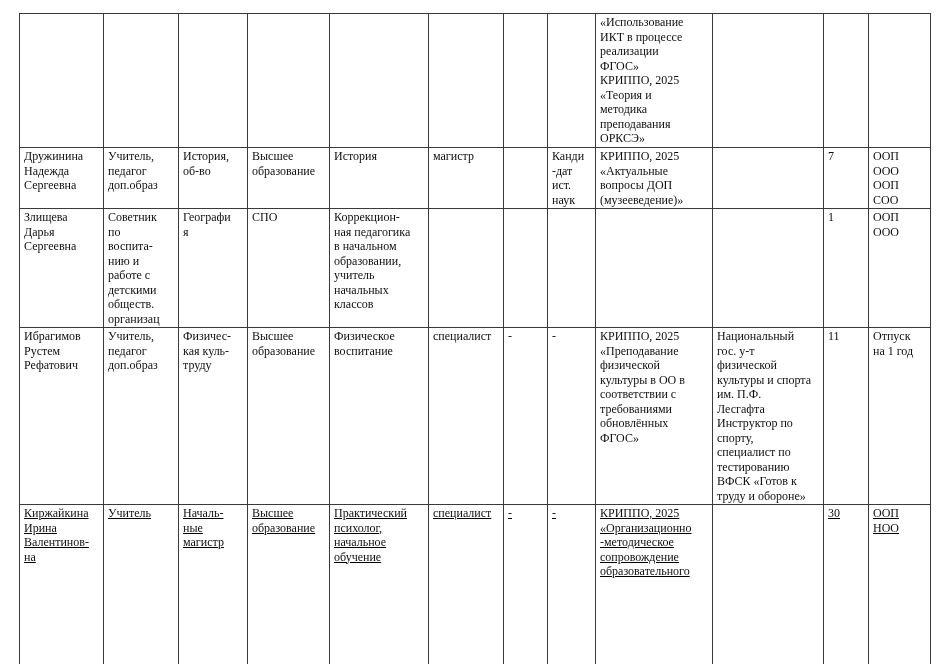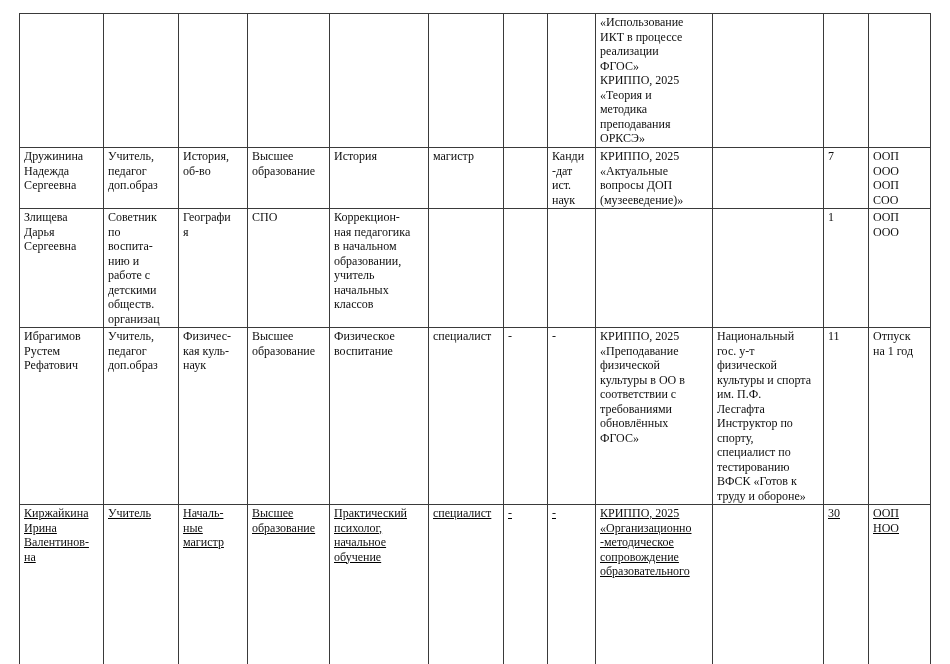--- a/index.html
+++ b/index.html
@@ -160,21 +160,21 @@
         </tr>
         <tr>
           <td>Ибрагимов
 Рустем
 Рефатович</td>
           <td>Учитель,
 педагог
 доп.образ</td>
           <td>Физичес-
 кая куль-
-наук</td>
+труду</td>
           <td>Высшее
 образование</td>
           <td>Физическое
 воспитание</td>
           <td>специалист</td>
           <td>-</td>
           <td>-</td>
           <td>КРИППО, 2025
 «Преподавание
 физической

